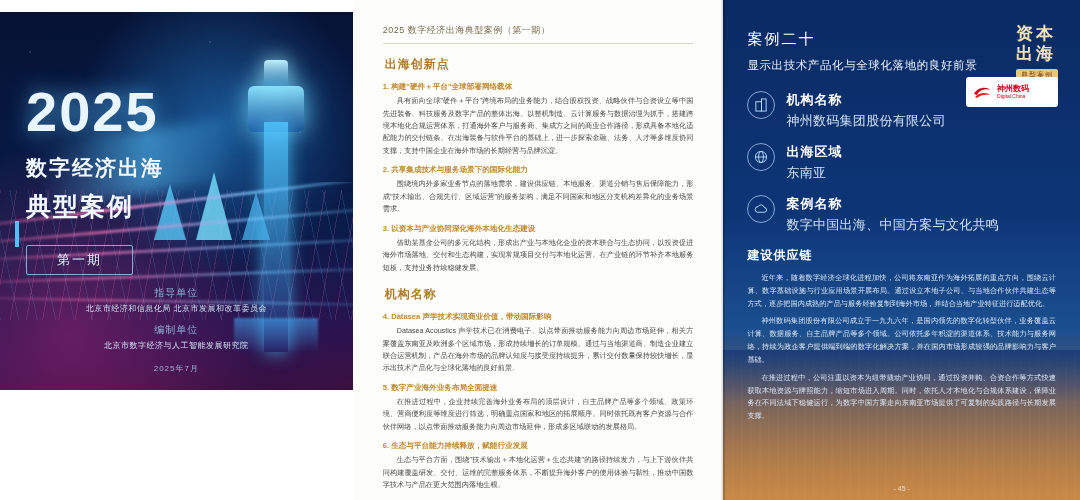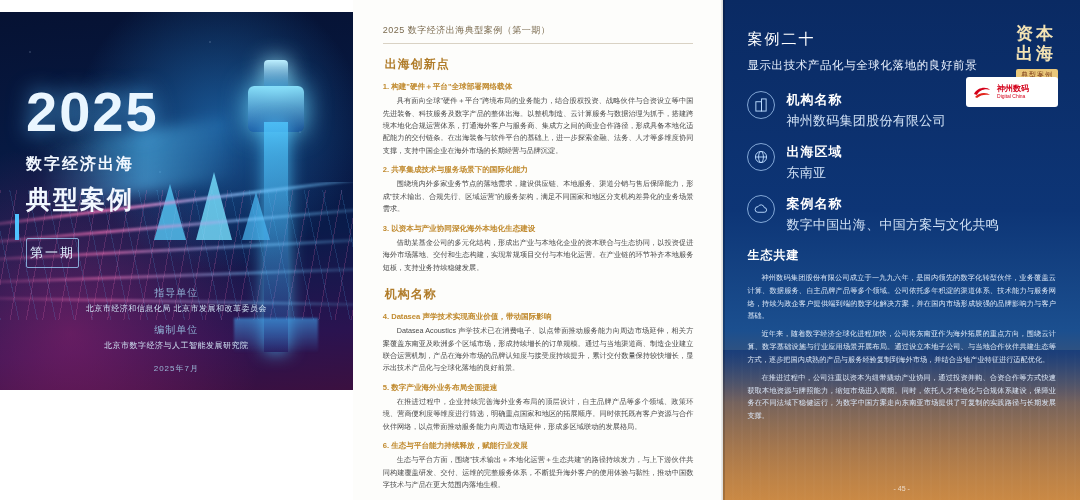--- a/index.html
+++ b/index.html
@@ -77,24 +77,24 @@
   .sails b{position:absolute;bottom:0;width:0;height:0;border-style:solid;display:block;}
   .sails b:nth-child(1){left:4px;border-width:0 16px 56px 16px;border-color:transparent transparent rgba(90,210,255,.75) transparent;filter:blur(.3px);}
   .sails b:nth-child(2){left:46px;border-width:0 18px 68px 18px;border-color:transparent transparent rgba(120,225,255,.8) transparent;}
   .sails b:nth-child(3){left:92px;border-width:0 14px 48px 14px;border-color:transparent transparent rgba(80,195,255,.65) transparent;}
 
   .cover-text{position:absolute;left:26px;top:72px;color:#fff;}
   .cover-year{
     font-size:56px;line-height:1;font-weight:bold;letter-spacing:2px;
     color:#eaf6ff;text-shadow:0 0 22px rgba(90,190,255,.85);
   }
-  .cover-t1{font-size:16px;font-weight:bold;margin-top:14px;letter-spacing:2px;color:#f2f8ff;}
+  .cover-t1{font-size:21px;font-weight:bold;margin-top:14px;letter-spacing:2px;color:#f2f8ff;}
   .cover-t2{font-size:25px;font-weight:bold;margin-top:8px;letter-spacing:2px;color:#f2f8ff;}
   .issue{
-    margin-top:22px;display:inline-block;padding:5px 3px;font-size:13px;letter-spacing:2px;
+    margin-top:22px;display:inline-block;padding:5px 30px;font-size:13px;letter-spacing:2px;
     border:1px solid rgba(160,215,255,.75);color:#dff0ff;border-radius:2px;
   }
   .issue-bar{position:absolute;left:-11px;top:-2px;width:4px;height:26px;background:#4fc3ff;}
   .cover-foot{position:absolute;left:0;right:0;bottom:16px;text-align:center;color:#b9cfe8;}
   .cover-foot .lbl{font-size:10px;color:#8fb0d4;letter-spacing:1px;margin-bottom:3px;}
   .cover-foot .org{font-size:8px;color:#cfe0f2;margin-bottom:9px;letter-spacing:.5px;}
   .cover-foot .date{font-size:8px;color:#9ab6d6;margin-top:12px;letter-spacing:1px;}
 
   
   .textpage{position:relative;width:360px;height:500px;background:#fdfdfb;padding:8px;}
@@ -286,24 +286,24 @@
                 <path d="M4 11h7a2.5 2.5 0 0 0 0-5 3.5 3.5 0 0 0-6.6-1A2.6 2.6 0 0 0 4 11z" fill="none" stroke="#bcdcff" stroke-width="1"></path>
               </svg>
             </div>
             <div class="info-txt">
               <div class="k">案例名称</div>
               <div class="v">数字中国出海、中国方案与文化共鸣</div>
             </div>
           </div>
         </div>
 
-      <div class="bg-title">生态共建</div>
+      <div class="bg-title">建设供应链</div>
       <div id="bg-paras">
+          <p class="bg-para">近年来，随着数字经济全球化进程加快，公司将东南亚作为海外拓展的重点方向，围绕云计算、数字基础设施与行业应用场景开展布局。通过设立本地子公司、与当地合作伙伴共建生态等方式，逐步把国内成熟的产品与服务经验复制到海外市场，并结合当地产业特征进行适配优化。</p>
           <p class="bg-para">神州数码集团股份有限公司成立于一九九六年，是国内领先的数字化转型伙伴，业务覆盖云计算、数据服务、自主品牌产品等多个领域。公司依托多年积淀的渠道体系、技术能力与服务网络，持续为政企客户提供端到端的数字化解决方案，并在国内市场形成较强的品牌影响力与客户基础。</p>
-          <p class="bg-para">近年来，随着数字经济全球化进程加快，公司将东南亚作为海外拓展的重点方向，围绕云计算、数字基础设施与行业应用场景开展布局。通过设立本地子公司、与当地合作伙伴共建生态等方式，逐步把国内成熟的产品与服务经验复制到海外市场，并结合当地产业特征进行适配优化。</p>
           <p class="bg-para">在推进过程中，公司注重以资本为纽带撬动产业协同，通过投资并购、合资合作等方式快速获取本地资源与牌照能力，缩短市场进入周期。同时，依托人才本地化与合规体系建设，保障业务在不同法域下稳健运行，为数字中国方案走向东南亚市场提供了可复制的实践路径与长期发展支撑。</p>
         </div>
     </div>
 
     <div class="case-foot">- 45 -</div>
     <div class="seam" style="left:0;"></div>
   </section>
 
 </div>
 

